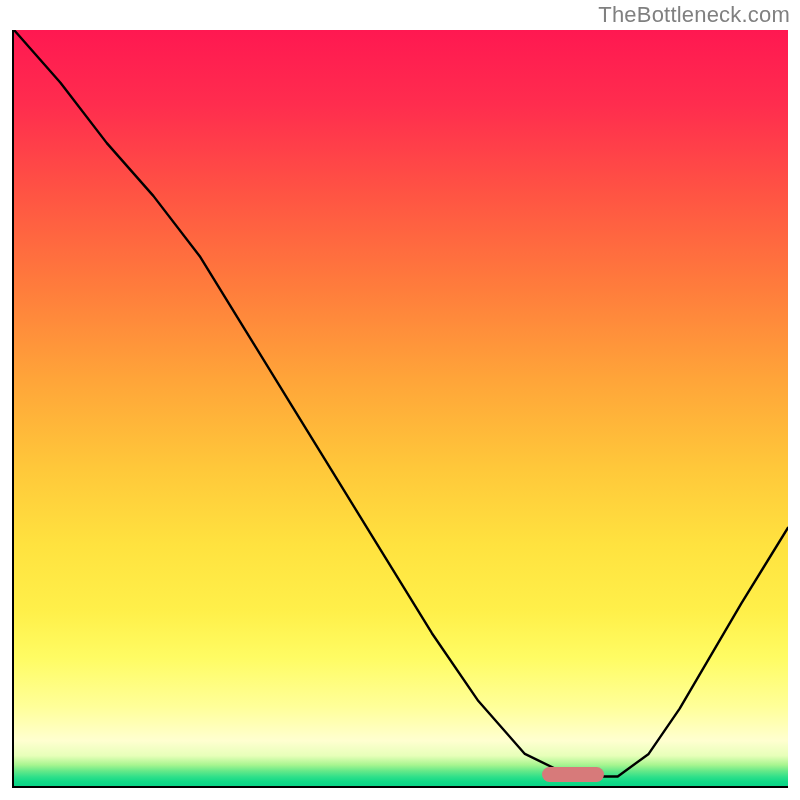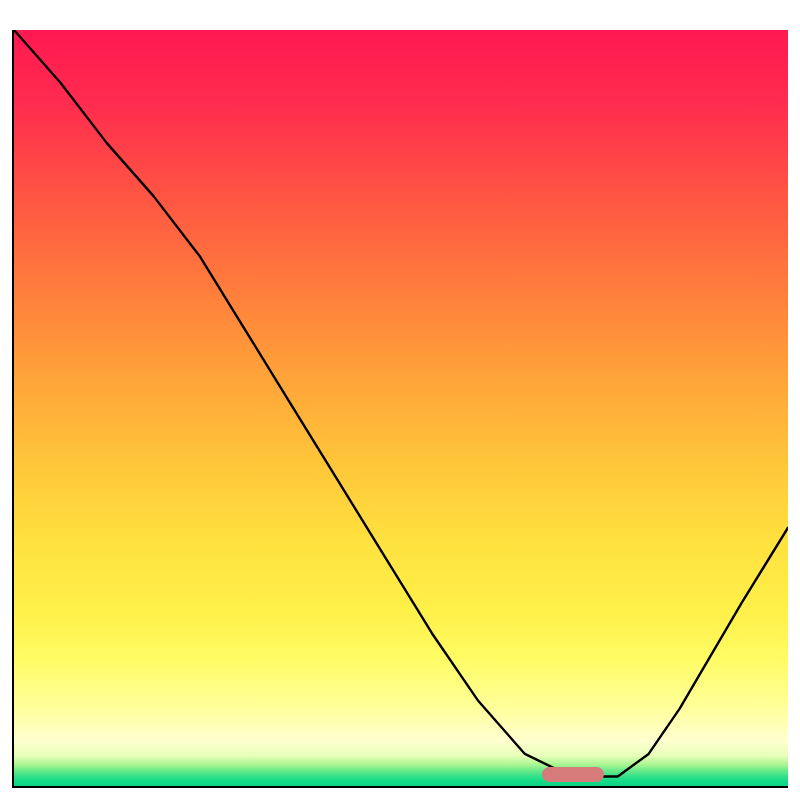--- a/index.html
+++ b/index.html
@@ -71,20 +71,21 @@
     height: 15px;
     border-radius: 8px;
     background: #d77a7a;
   }
 </style>
 </head>
 <body>
 
 <div class="wrap">
 
+  <div class="watermark">TheBottleneck.com</div>
 
   <div class="plot">
     <div class="grad"></div>
 
     <svg class="curve" viewBox="0 0 776 756" preserveAspectRatio="none">
       <polyline id="curve-poly" fill="none" stroke="#000000" stroke-width="2.4" stroke-linecap="round" stroke-linejoin="round" points="0.0,0.0 46.6,52.9 93.1,113.4 139.7,166.3 186.2,226.8 232.8,302.4 279.4,378.0 325.9,453.6 372.5,529.2 419.0,604.8 465.6,672.8 512.2,725.8 558.7,748.4 574.2,748.4 605.3,748.4 636.3,725.8 667.4,680.4 698.4,627.5 729.4,574.6 776.0,499.0"></polyline>
     </svg>
 
     <div class="marker" id="optimal-marker" style="width: 62.08px; height: 15px; left: 527.68px; top: 737.16px; background: rgb(215, 122, 122);"></div>
   </div>

